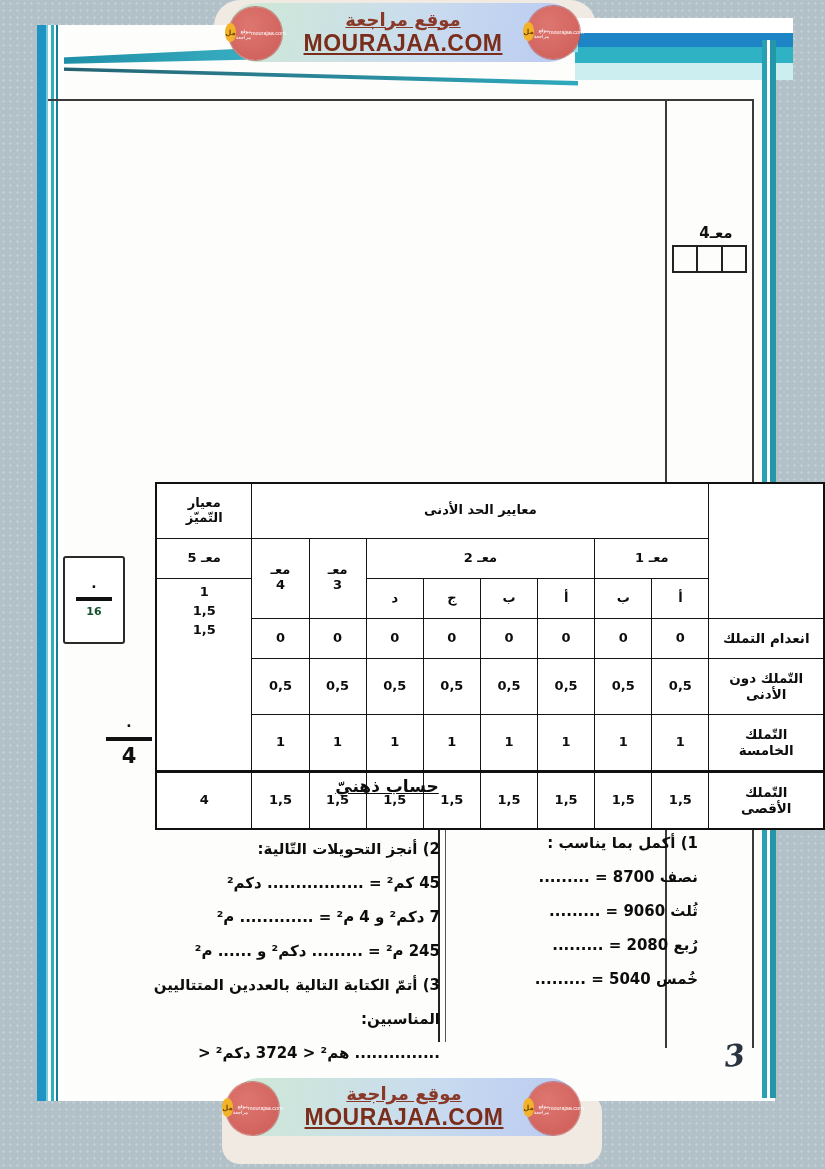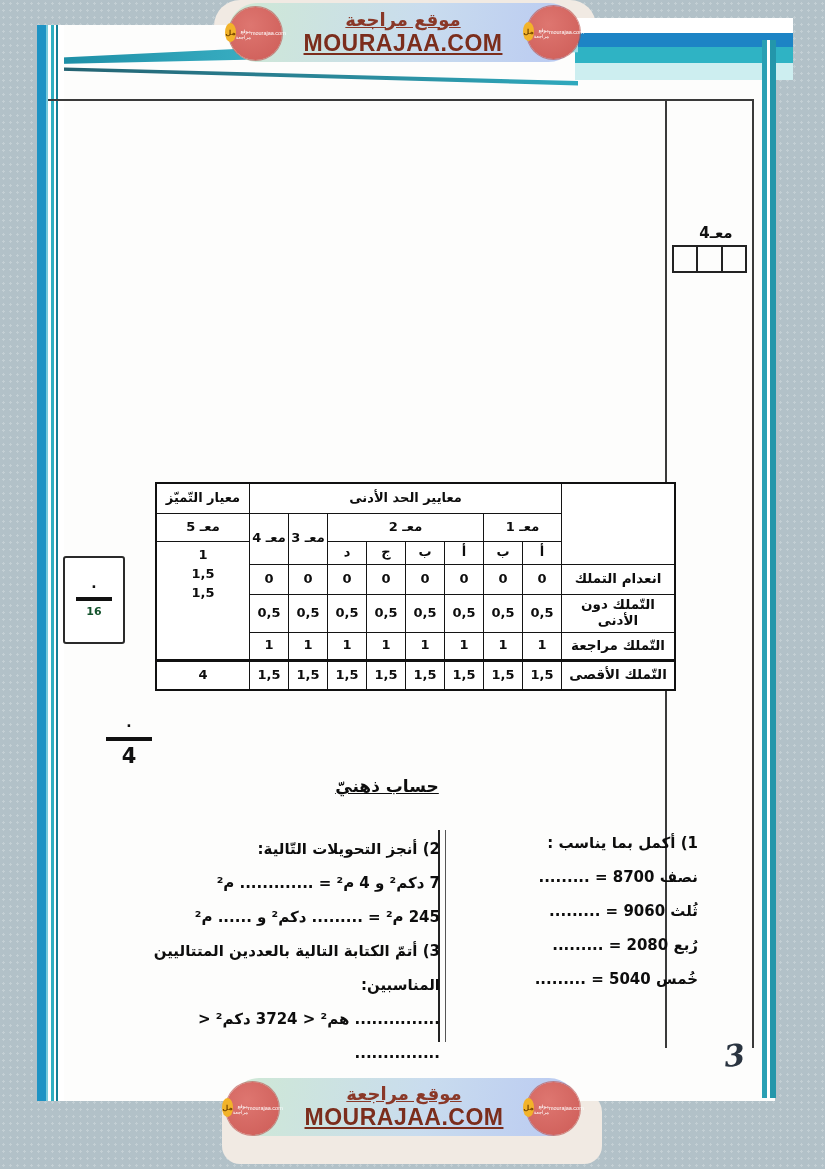--- a/index.html
+++ b/index.html
@@ -32,21 +32,21 @@
   #mark-column{left:665px;top:101px;width:85px;height:947px;
     border-left:2px solid #3a3a3a;border-right:2px solid #3a3a3a;}
   #mark-label{left:686px;top:224px;width:60px;font-weight:bold;font-size:15px;color:#111;text-align:center;}
   #mark-cells{left:672px;top:245px;width:71px;height:24px;border:2px solid #222;display:flex;}
   #mark-cells .cell{flex:1;border-left:2px solid #222;}
   #mark-cells .cell:first-child{border-left:none;}
 
   
   #criteria{left:155px;top:482px;}
   table.crit{border-collapse:collapse;table-layout:fixed;direction:rtl;background:#fff;}
-  table.crit td,table.crit th{border:1.6px solid #141414;padding:0;text-align:center;
+  table.crit td,table.crit th{border:1.6px solid #141414;padding:12px;text-align:center;
     font-weight:bold;color:#0d0d0d;font-size:13px;line-height:1.15;}
   table.crit{border:2.5px solid #111;}
   table.crit .lbl{width:112px;font-size:13.5px;}
   table.crit .num{width:38px;}
   table.crit .exc{width:92px;}
   table.crit tr.hr1{height:30px;}
   table.crit tr.hr2{height:28px;}
   table.crit tr.hr3{height:23px;}
   table.crit tr.r1{height:30px;}
   table.crit tr.r2{height:38px;}
@@ -165,21 +165,21 @@
         <td>0,5</td>
         <td>0,5</td>
         <td>0,5</td>
         <td>0,5</td>
         <td>0,5</td>
         <td>0,5</td>
         <td>0,5</td>
         <td>0,5</td>
       </tr>
       <tr class="r3">
-        <td class="lbl">التّملك مراجعة</td>
+        <td class="lbl">التّملك الخامسة</td>
         <td>1</td>
         <td>1</td>
         <td>1</td>
         <td>1</td>
         <td>1</td>
         <td>1</td>
         <td>1</td>
         <td>1</td>
       </tr>
       <tr class="r4">
@@ -217,20 +217,21 @@
     <div>نصف 8700 = .........</div>
     <div>ثُلث 9060 = .........</div>
     <div>رُبع 2080 = .........</div>
     <div>خُمس 5040 = .........</div>
   </div>
 
   <div class="abs" id="ex-sep"></div>
 
   <div class="abs artext" id="ex2">
     <div>2) أنجز التحويلات التّالية:</div>
+    <div>45 كم² = ................. دكم²</div>
     <div>7 دكم² و 4 م² = ............. م²</div>
     <div>245 م² = ......... دكم² و ...... م²</div>
     <div>3) أتمّ الكتابة التالية بالعددين المتتاليين المناسبين:</div>
     <div>............... هم² &lt; 3724 دكم² &lt; ...............</div>
   </div>
 
   <div class="abs" id="page-num">3</div>
 
   <div class="abs pill" id="pill-top">
     <div class="ar">موقع مراجعة</div>

